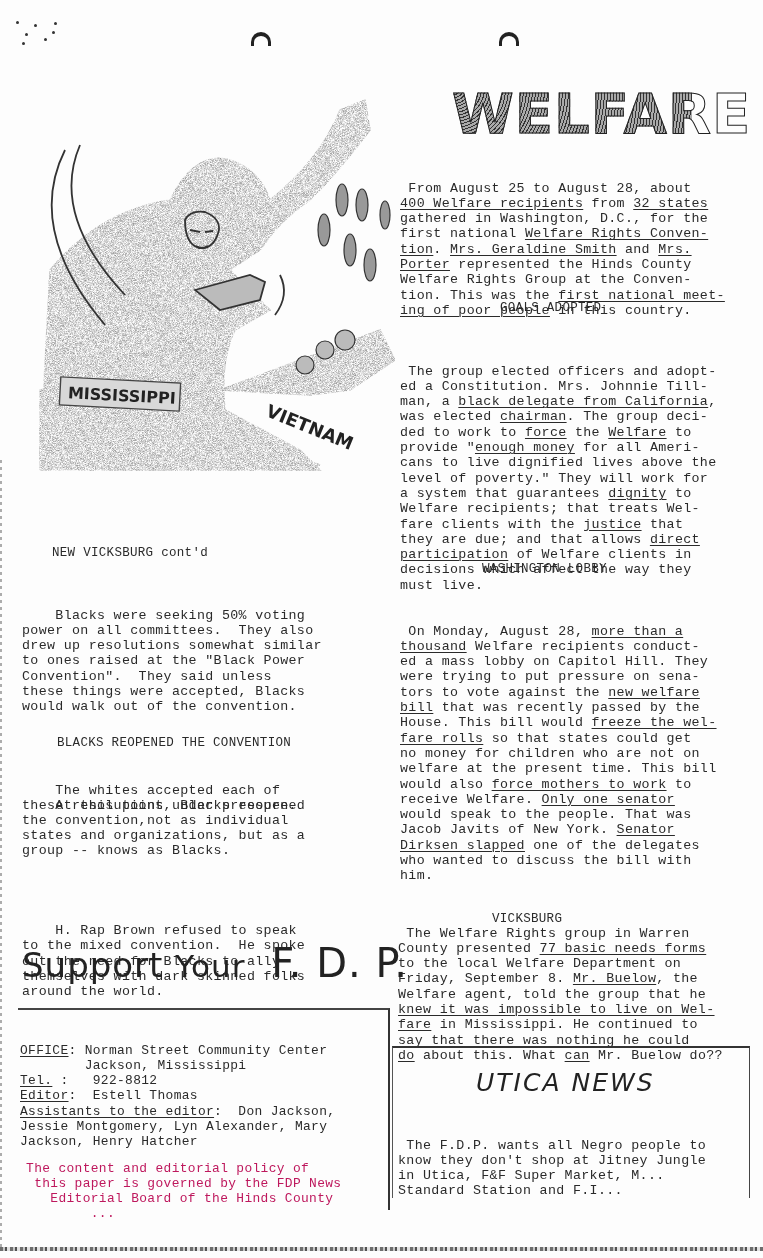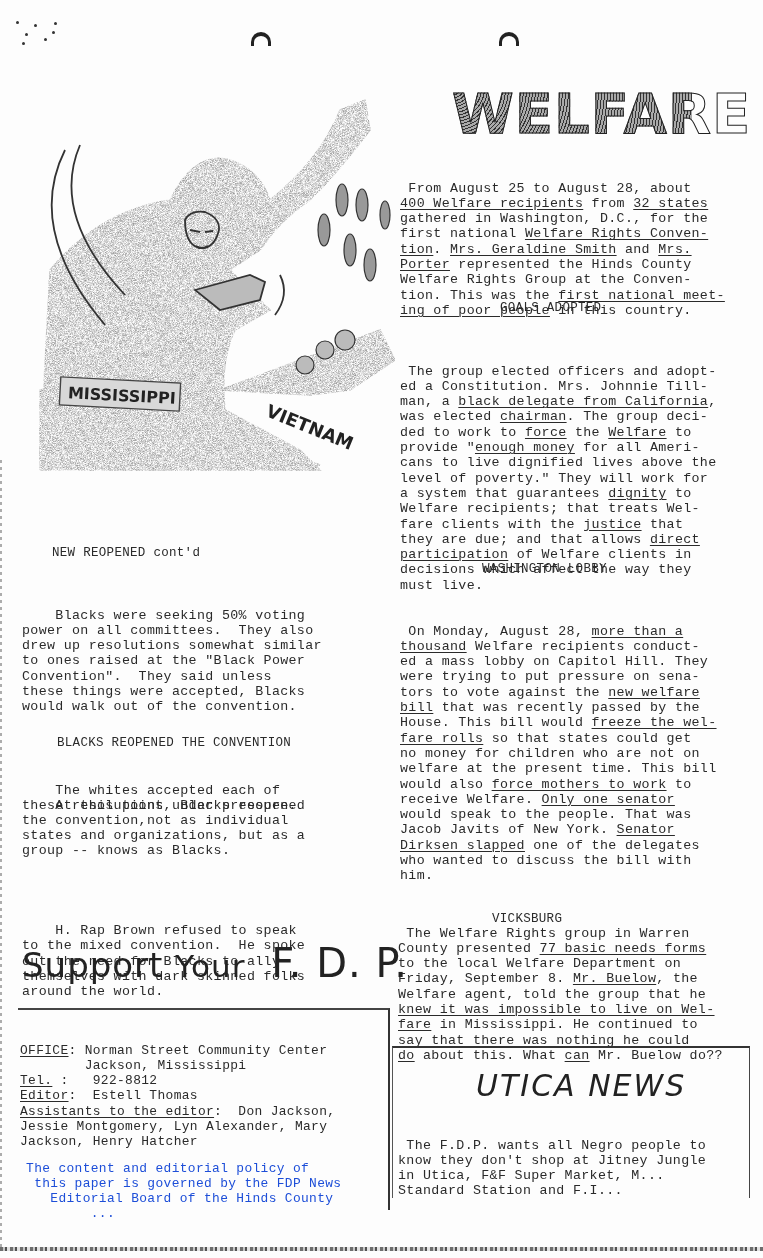--- a/index.html
+++ b/index.html
@@ -28,21 +28,21 @@
     font-family: "DejaVu Sans", sans-serif; font-weight: bold; font-size: 56px; line-height: 56px;
     letter-spacing: 1px; color: #3a3a3a; text-transform: uppercase;
     -webkit-text-stroke: 1px #222; color: transparent;
     background: repeating-radial-gradient(circle at 2px 2px, #333 0 1px, #aaa 1px 3px);
     -webkit-background-clip: text; background-clip: text; }
 
   .block { position: absolute; }
   .utica-box { position: absolute; left: 392px; top: 1046px; width: 356px; height: 150px;
     border-top: 2px solid #333; border-left: 1.5px solid #555; border-right: 1.5px solid #444; }
   .utica-title { position: absolute; left: 476px; top: 1068px;
-    font-family: "DejaVu Sans", sans-serif; font-style: italic; font-size: 30px; letter-spacing: 2px;
+    font-family: "DejaVu Sans", sans-serif; font-style: italic; font-size: 25px; letter-spacing: 2px;
     color: #222; font-weight: normal; }
 
   .support { position: absolute; left: 22px; top: 940px;
     font-family: "DejaVu Sans", sans-serif; font-size: 34px; color: #222; letter-spacing: 1px; }
   .support .sm { font-size: 31px; }
   .support .big { font-size: 40px; margin-left: 14px; }
 
   .office-box { position: absolute; left: 18px; top: 1008px; width: 370px; height: 200px;
     border-top: 2px solid #444; border-right: 2px solid #333; }
 
@@ -134,21 +134,21 @@
   <div class="block mono" style="left:398px; top:895px;">
     <div><div><span> The Welfare Rights group in Warren</span></div><div><span>County presented </span><span class="u">77 basic needs forms</span></div><div><span>to the local Welfare Department on</span></div><div><span>Friday, September 8. </span><span class="u">Mr. Buelow</span><span>, the</span></div><div><span>Welfare agent, told the group that he</span></div><div><span class="u">knew it was impossible to live on Wel-</span></div><div><span class="u">fare</span><span> in Mississippi. He continued to</span></div><div><span>say that there was </span><span class="u">nothing he could</span></div><div><span class="u">do</span><span> about this. What </span><span class="u">can</span><span> Mr. Buelow do??</span></div></div>
   </div>
 
   <div class="utica-box"></div>
   <div class="utica-title">UTICA NEWS</div>
   <div class="block mono" style="left:398px; top:1107px;">
     <div><div><span> The F.D.P. wants all Negro people to</span></div><div><span>know they don't shop at Jitney Jungle</span></div><div><span>in Utica, F&amp;F Super Market, M...</span></div><div><span>Standard Station and F.I...</span></div></div>
   </div>
 
-  <div class="block mono head" style="left:52px; top:546px;">NEW REOPENED cont'd</div>
+  <div class="block mono head" style="left:52px; top:546px;">NEW VICKSBURG cont'd</div>
   <div class="block mono" style="left:22px; top:577px;">
     <div><div><span>    Blacks were seeking 50% voting</span></div><div><span>power on all committees.  They also</span></div><div><span>drew up resolutions somewhat similar</span></div><div><span>to ones raised at the "Black Power</span></div><div><span>Convention".  They said unless</span></div><div><span>these things were accepted, Blacks</span></div><div><span>would walk out of the convention.</span></div></div>
     <div style="height:7px"></div>
     <div><div><span>    The whites accepted each of</span></div><div><span>these resolutions under pressure.</span></div></div>
   </div>
 
   <div class="block mono head" style="left:57px; top:736px;">BLACKS REOPENED THE CONVENTION</div>
   <div class="block mono" style="left:22px; top:767px;">
     <div><div><span>    At this point, Blacks reopened</span></div><div><span>the convention,not as individual</span></div><div><span>states and organizations, but as a</span></div><div><span>group -- knows as Blacks.</span></div></div>
     <div style="height:3px"></div>
@@ -158,18 +158,18 @@
   <div class="support">
     <span>Support</span>
     <span class="sm">Your</span>
     <span class="big">F. D. P.</span>
   </div>
 
   <div class="office-box"></div>
   <div class="block mono" style="left:20px; top:1012px; font-size:12.9px;">
     <div><div><span class="u">OFFICE</span><span>: Norman Street Community Center</span></div><div><span>        Jackson, Mississippi</span></div><div><span class="u">Tel.</span><span> :   922-8812</span></div><div><span class="u">Editor</span><span>:  Estell Thomas</span></div><div><span class="u">Assistants to the editor</span><span>:  Don Jackson,</span></div><div><span>Jessie Montgomery, Lyn Alexander, Mary</span></div><div><span>Jackson, Henry Hatcher</span></div></div>
   </div>
-  <div class="block mono faded" style="left:18px; top:1130px; font-size:12.9px; color:#1d4ed8;">
+  <div class="block mono faded" style="left:18px; top:1130px; font-size:12.9px; color:#be185d;">
     <div><div><span> The content and editorial policy of</span></div><div><span>  this paper is governed by the FDP News</span></div><div><span>    Editorial Board of the Hinds County</span></div><div><span>         ...</span></div></div>
   </div>
 
   <div class="bottom-line"></div>
 </div>
 
 </body></html>

